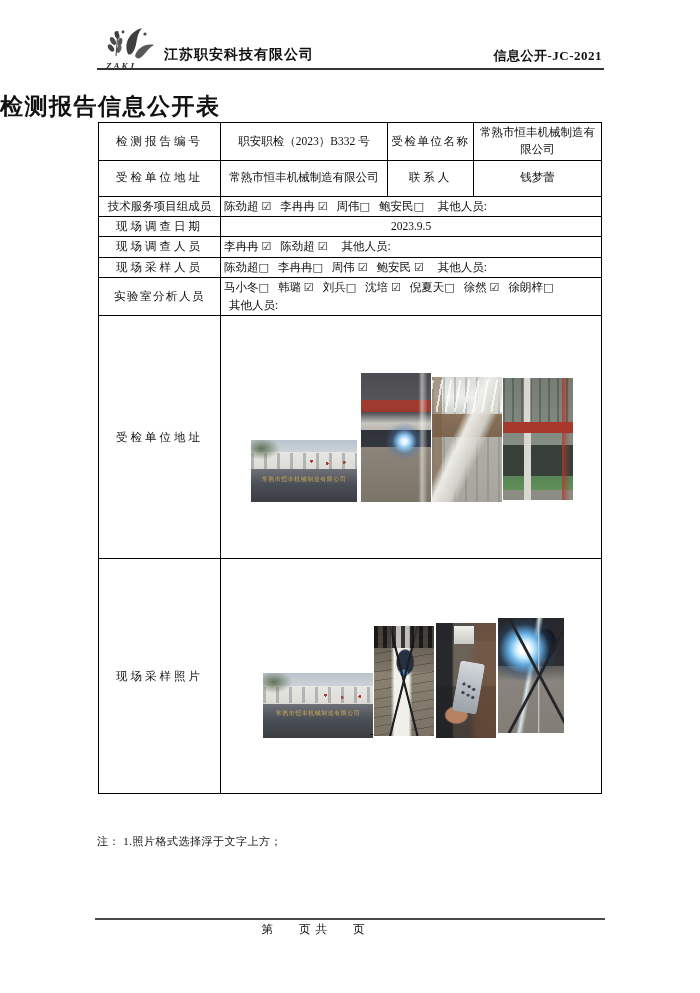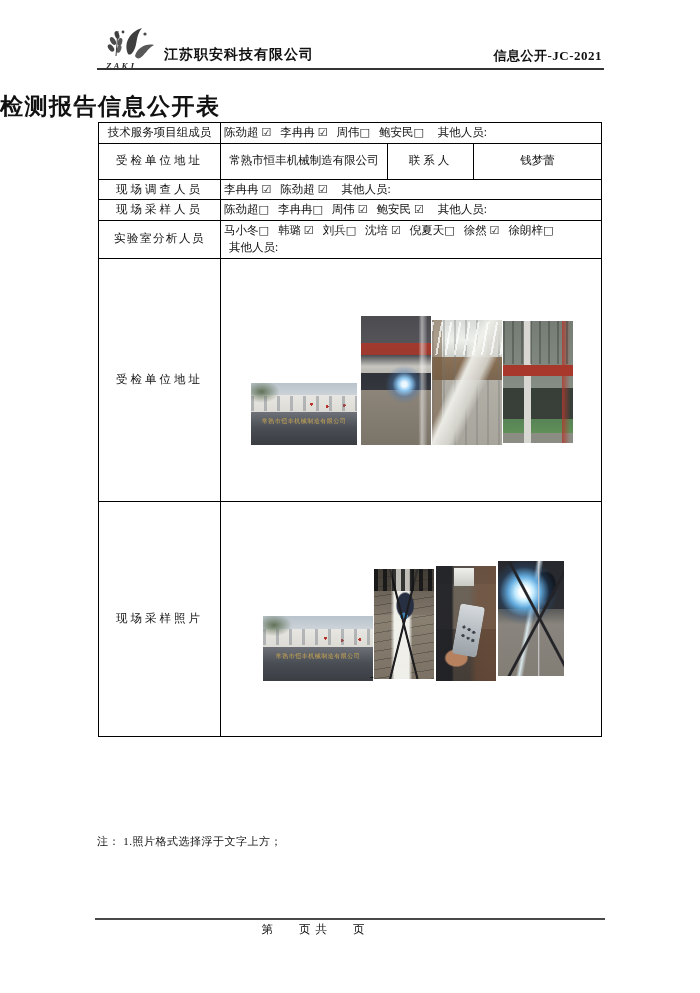--- a/index.html
+++ b/index.html
@@ -147,33 +147,43 @@
 
   <table class="main">
     <colgroup>
         <col style="width:122px">
         <col style="width:167px">
         <col style="width:86px">
         <col style="width:128px">
       </colgroup>
 
     <tbody>
-
-    <tr style="height:16px">
-      <td class="lbl ls0">技术服务项目组成员</td>
-      <td class="val-l" colspan="3"><span class="member">陈劲超 <span class="box bx-c">☑</span></span><span class="member">李冉冉 <span class="box bx-c">☑</span></span><span class="member">周伟<span class="box bx-u">□</span></span><span class="member">鲍安民<span class="box bx-u">□</span></span><span class="others">其他人员:</span></td>
+        <tr style="height:34px">
+      <td class="lbl ls3">检测报告编号</td>
+      <td class="val-c">职安职检（2023）B332 号</td>
+      <td class="lbl ls2">受检单位名称</td>
+      <td class="val-c">常熟市恒丰机械制造有限公司</td>
     </tr>
 
     <tr style="height:36px">
       <td class="lbl ls3">受检单位地址</td>
       <td class="val-c">常熟市恒丰机械制造有限公司</td>
       <td class="lbl ls3">联系人</td>
       <td class="val-c">钱梦蕾</td>
     </tr>
 
+    <tr style="height:16px">
+      <td class="lbl ls0">技术服务项目组成员</td>
+      <td class="val-l" colspan="3"><span class="member">陈劲超 <span class="box bx-c">☑</span></span><span class="member">李冉冉 <span class="box bx-c">☑</span></span><span class="member">周伟<span class="box bx-u">□</span></span><span class="member">鲍安民<span class="box bx-u">□</span></span><span class="others">其他人员:</span></td>
+    </tr>
+
+    <tr style="height:16px">
+      <td class="lbl ls3">现场调查日期</td>
+      <td class="val-c" colspan="3">2023.9.5</td>
+    </tr>
 
     <tr style="height:20px">
       <td class="lbl ls3">现场调查人员</td>
       <td class="val-l" colspan="3"><span class="member">李冉冉 <span class="box bx-c">☑</span></span><span class="member">陈劲超 <span class="box bx-c">☑</span></span><span class="others">其他人员:</span></td>
     </tr>
 
 
     <tr style="height:20px">
       <td class="lbl ls3">现场采样人员</td>
       <td class="val-l" colspan="3"><span class="member">陈劲超<span class="box bx-u">□</span></span><span class="member">李冉冉<span class="box bx-u">□</span></span><span class="member">周伟 <span class="box bx-c">☑</span></span><span class="member">鲍安民 <span class="box bx-c">☑</span></span><span class="others">其他人员:</span></td>

